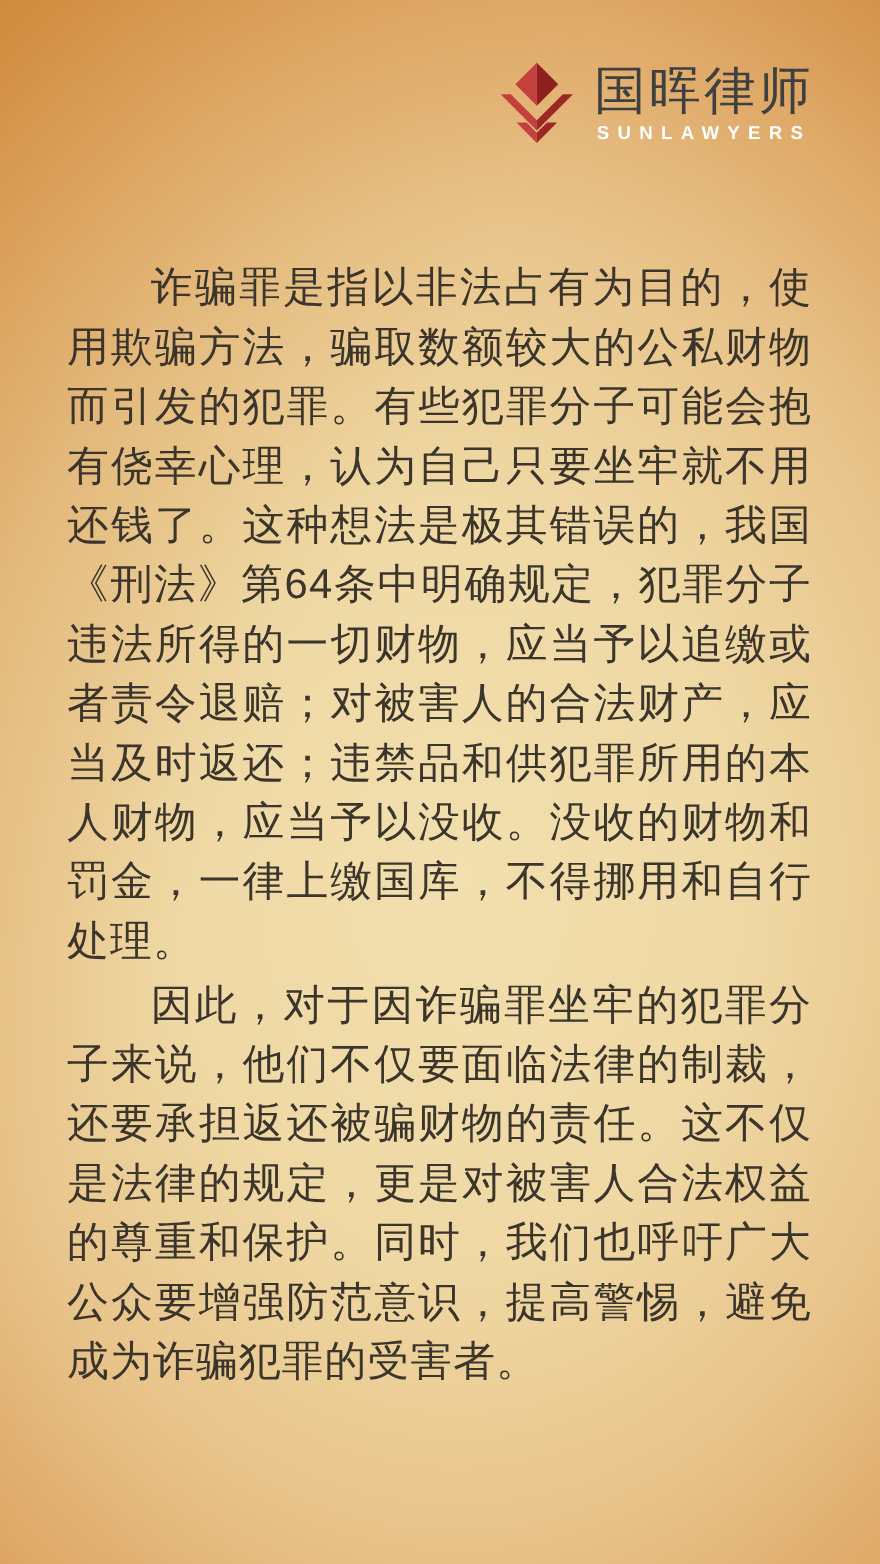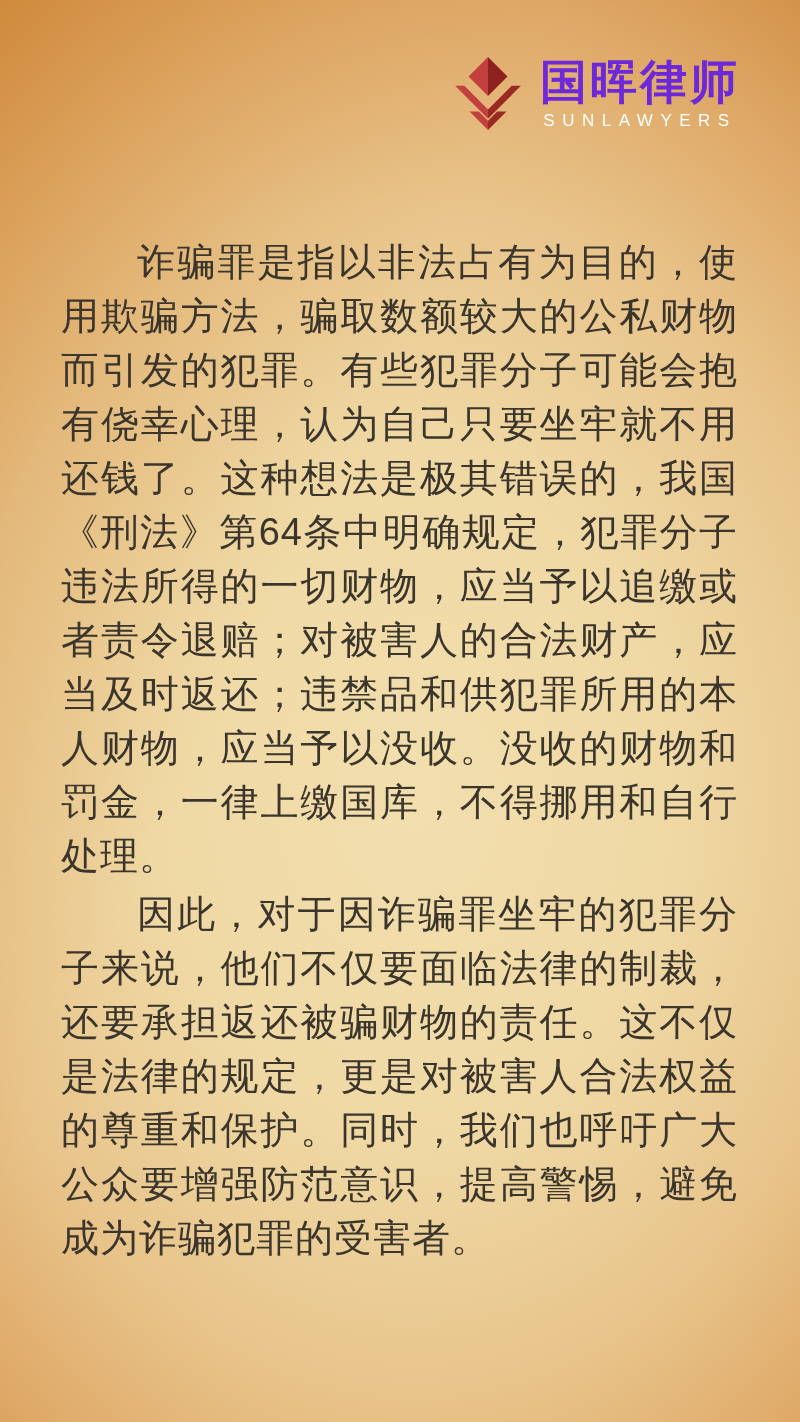--- a/index.html
+++ b/index.html
@@ -32,31 +32,31 @@
     width: 74px;
     height: 76px;
     flex: 0 0 auto;
   }
   .logo-text {
     display: flex;
     flex-direction: column;
     align-items: center;
   }
   .logo-cn {
-    color: #6d28d9;
+    color: #404040;
     font-size: 47px;
-    font-weight: bold;
+    font-weight: normal;
     letter-spacing: 3px;
     line-height: 1.05;
     white-space: nowrap;
   }
   .logo-en {
     color: #ffffff;
     font-size: 17px;
-    font-weight: 400;
+    font-weight: 700;
     letter-spacing: 7.5px;
     margin-top: 5px;
     white-space: nowrap;
   }
 
   .article {
     position: absolute;
     left: 57px;
     right: 58px;
     top: 231px;

